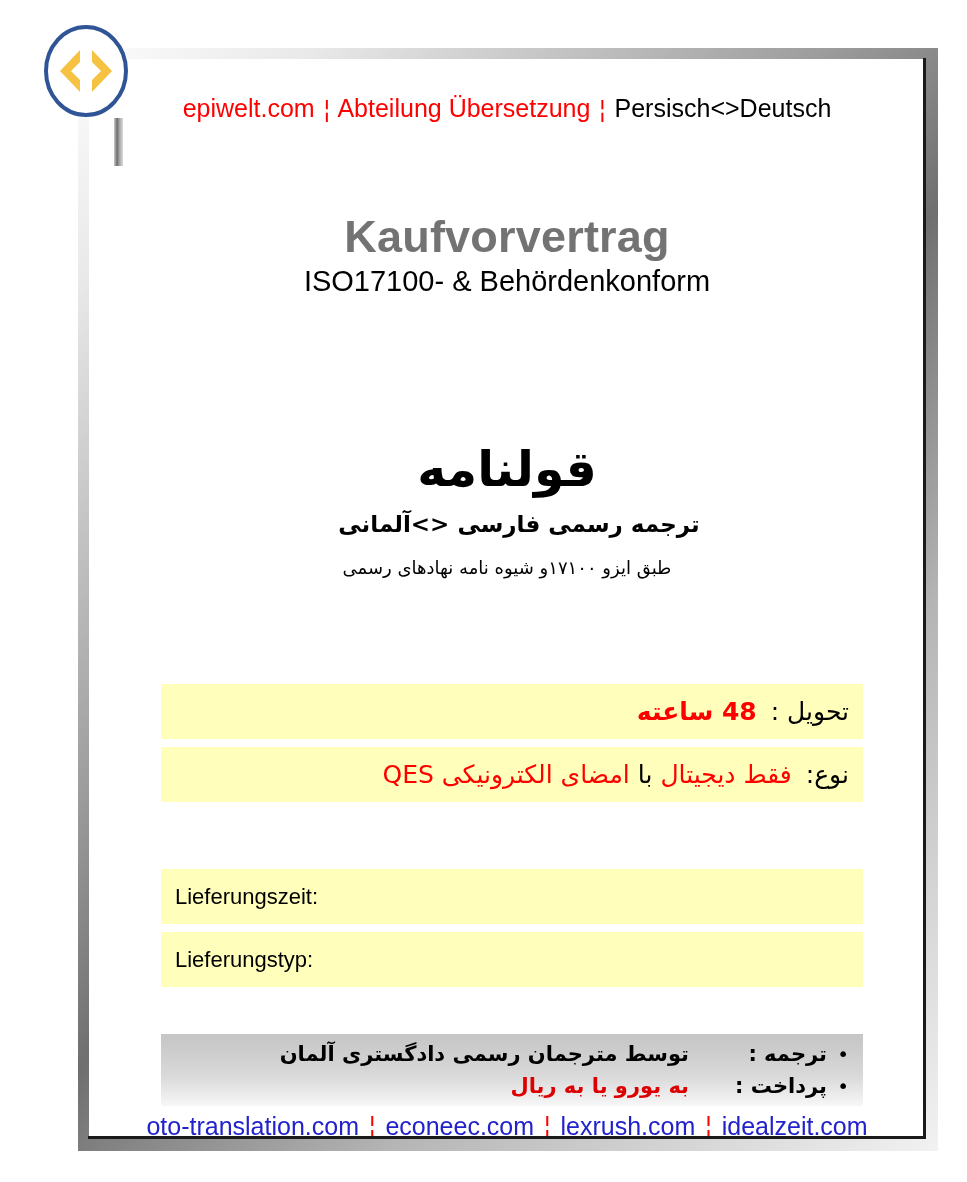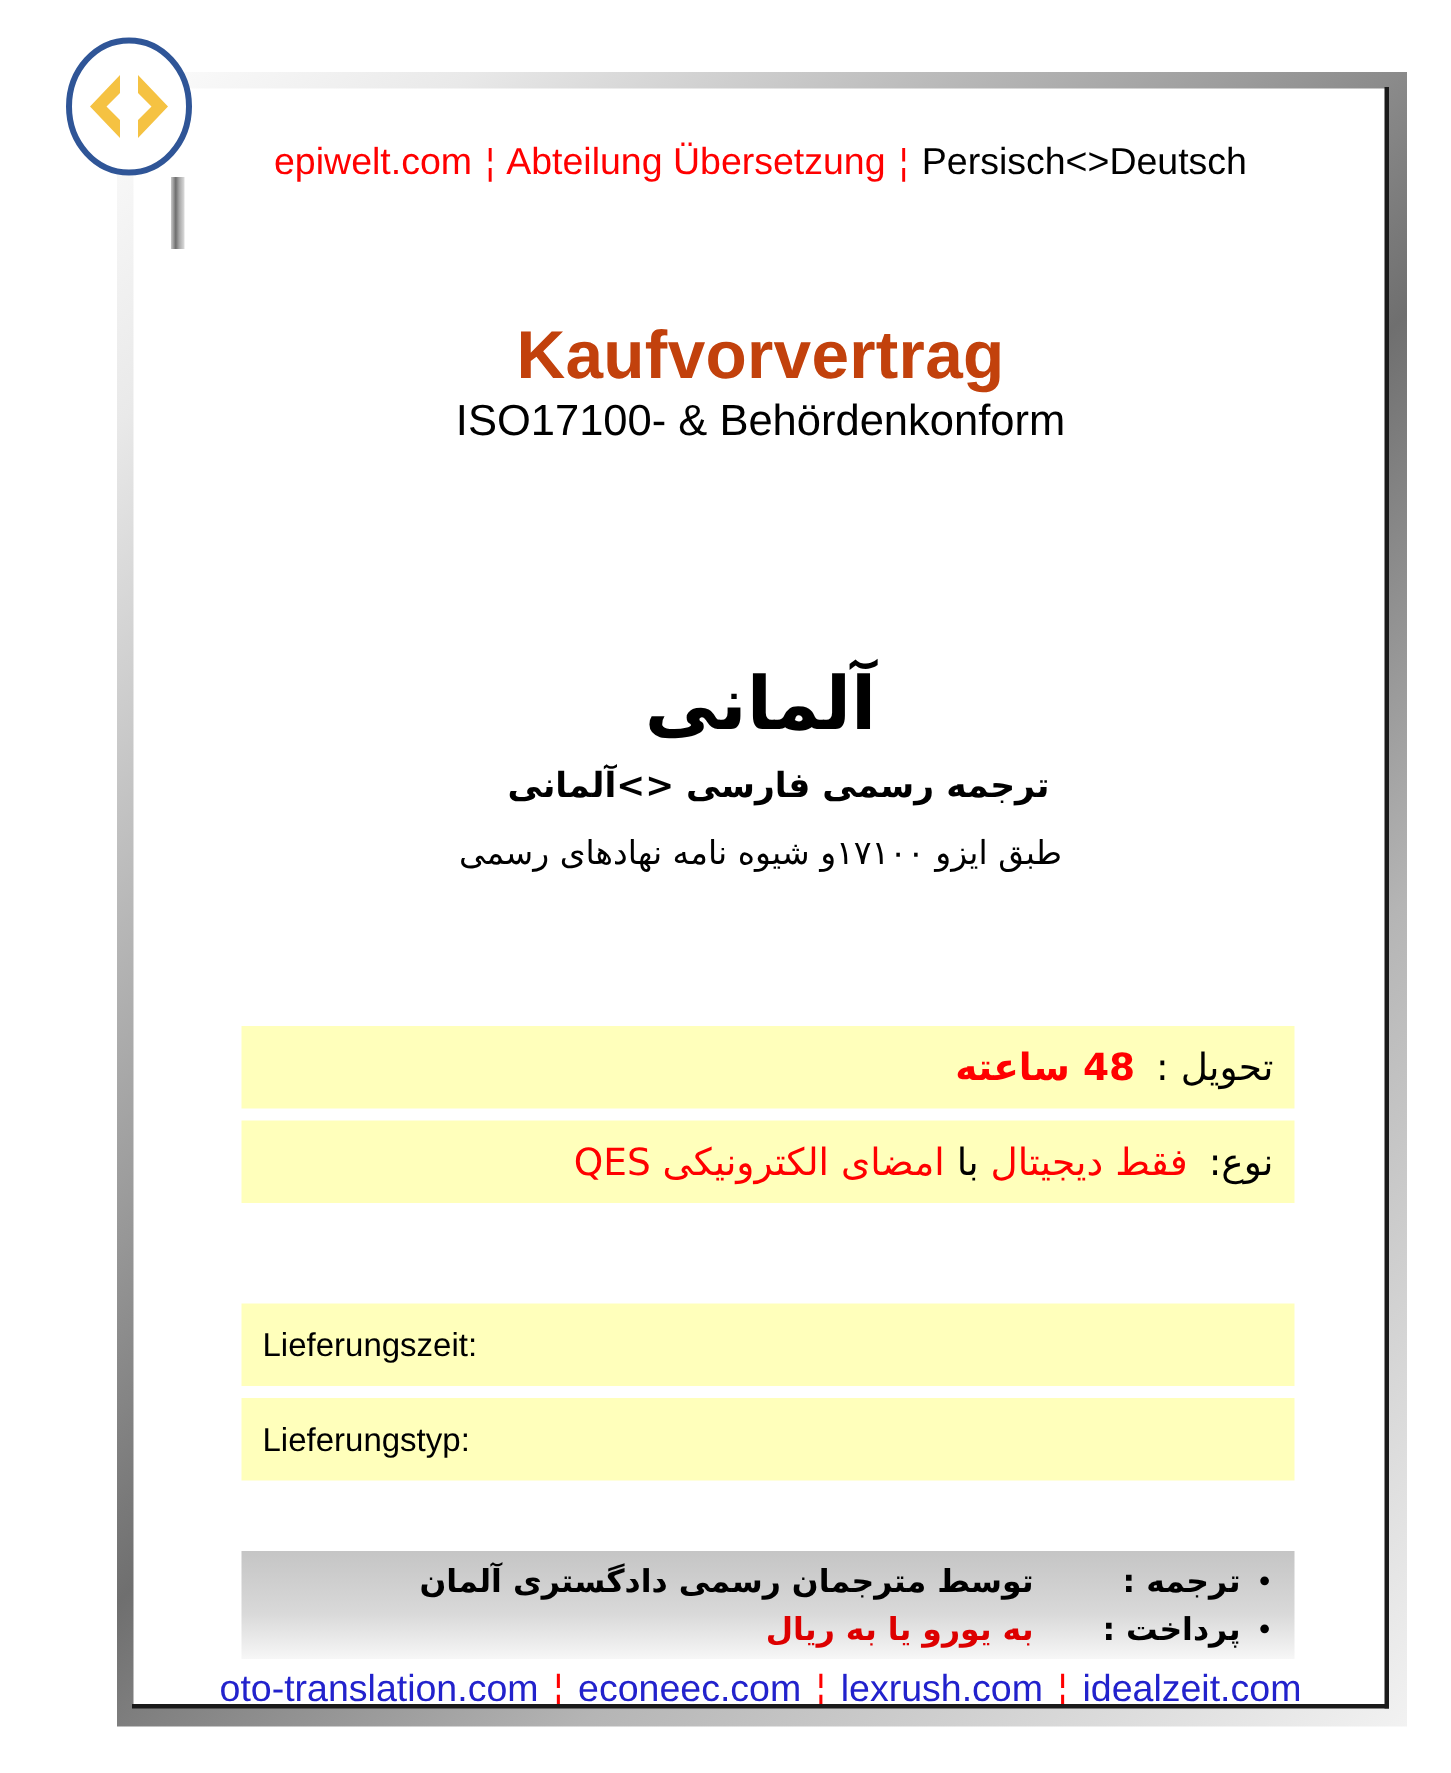--- a/index.html
+++ b/index.html
@@ -90,21 +90,21 @@
   }
 
   
   #de-title {
     position: absolute;
     left: 0; right: 0;
     top: 152px;
     text-align: center;
     font-size: 45px;
     font-weight: bold;
-    color: #c2410c;
+    color: #737373;
     letter-spacing: .2px;
   }
   #de-subtitle {
     position: absolute;
     left: 0; right: 0;
     top: 206px;
     text-align: center;
     font-size: 29px;
     color: #000;
   }
@@ -132,21 +132,21 @@
     color: #000;
     font-family: "DejaVu Sans", sans-serif;
     margin-left: 24px;
   }
   #fa-note {
     position: absolute;
     left: 0; right: 0;
     top: 498px;
     text-align: center;
     direction: rtl;
-    font-size: 22px;
+    font-size: 18px;
     color: #000;
     font-family: "DejaVu Sans", sans-serif;
   }
 
   
   .spec-group { position: absolute; left: 72px; width: 702px; }
   #spec-fa { top: 625px; }
   #spec-de { top: 810px; }
 
   .spec-row {
@@ -247,21 +247,21 @@
       <span class="brand">epiwelt.com</span>
       <span class="sep">¦</span>
       <span class="dept">Abteilung Übersetzung</span>
       <span class="sep">¦</span>
       <span class="pair">Persisch&lt;&gt;Deutsch</span>
     </div>
 
     <div id="de-title">Kaufvorvertrag</div>
     <div id="de-subtitle">ISO17100- &amp; Behördenkonform</div>
 
-    <div id="fa-title">آلمانی</div>
+    <div id="fa-title">قولنامه</div>
     <div id="fa-subtitle">ترجمه رسمی فارسی &lt;&gt;آلمانی</div>
     <div id="fa-note">طبق ایزو  ۱۷۱۰۰و شیوه نامه نهادهای رسمی</div>
 
     <div id="spec-fa" class="spec-group">
       <div class="spec-row rtl">
         <span class="spec-label">تحویل :</span>
         <span class="spec-value hot">48 ساعته</span>
       </div>
       <div class="spec-row rtl">
         <span class="spec-label">نوع:</span>

